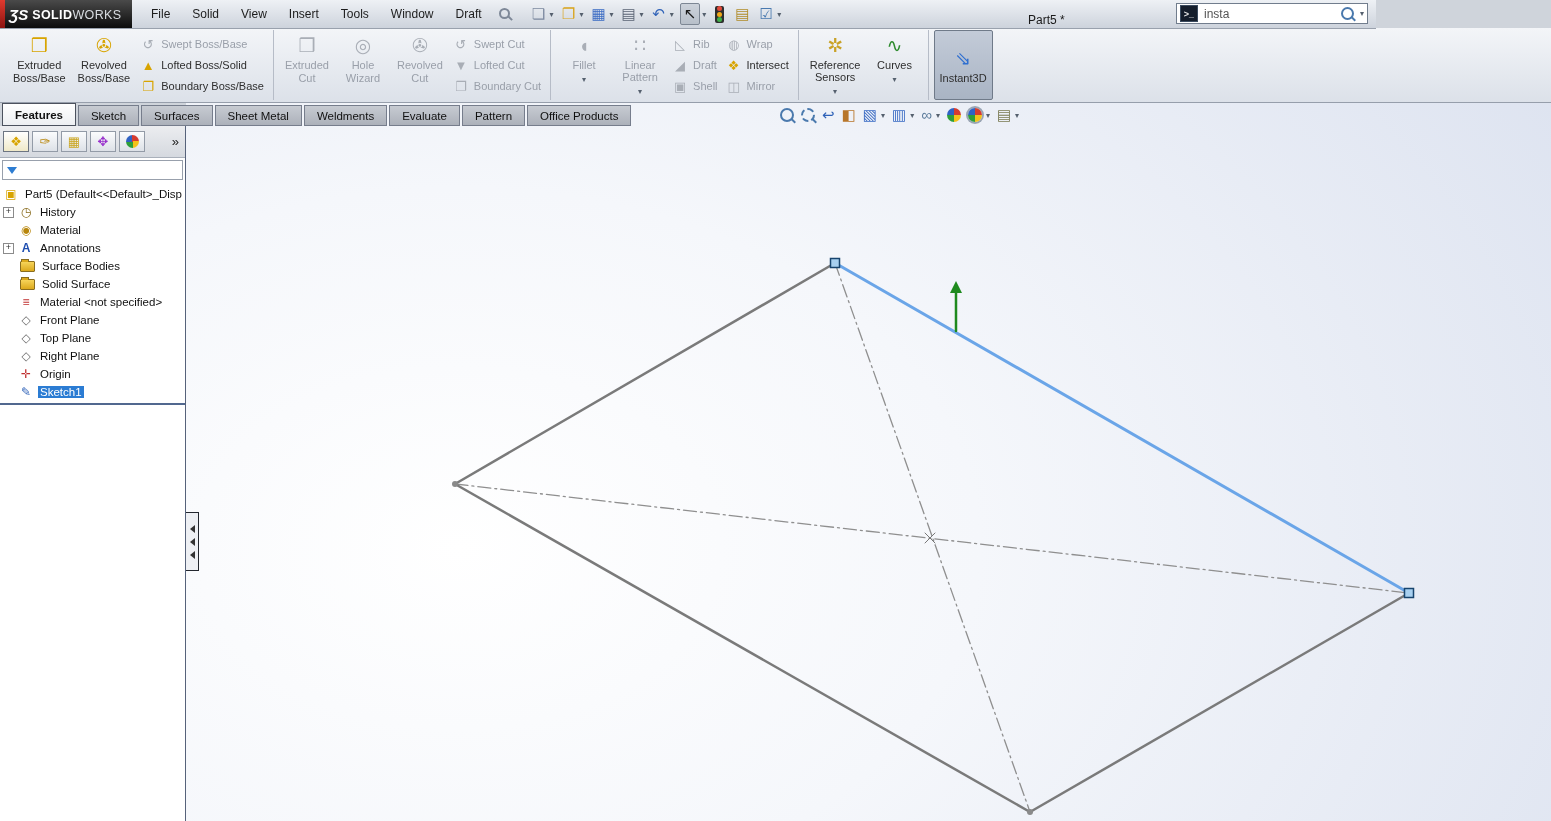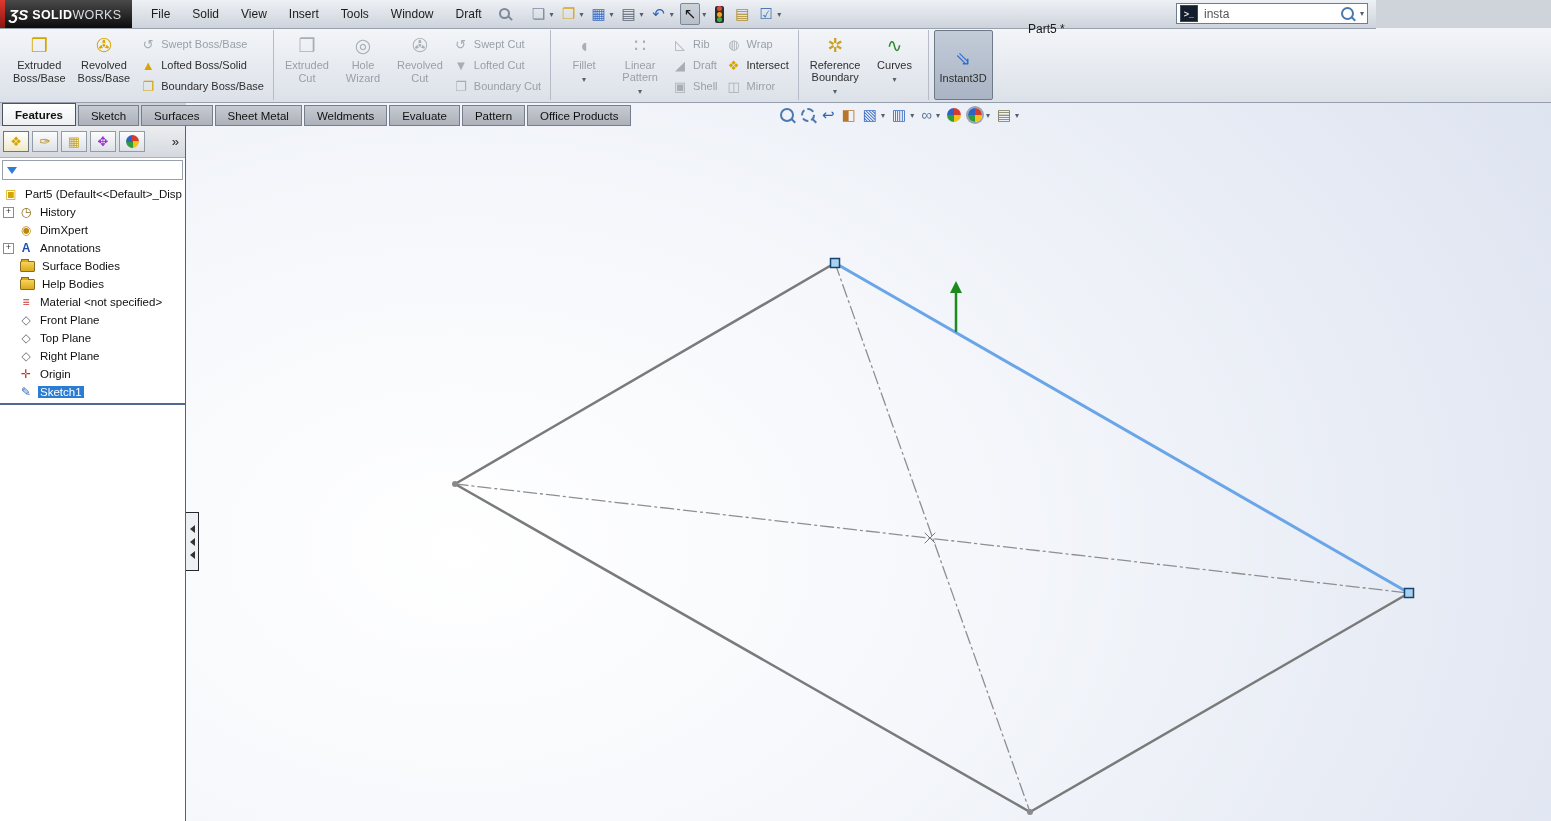--- a/index.html
+++ b/index.html
@@ -20,21 +20,21 @@
   .pin::before{content:"";position:absolute;width:7px;height:7px;border:2px solid #7e8898;border-radius:50%;left:0;top:0;}
   .pin::after{content:"";position:absolute;width:2px;height:6px;background:#7e8898;transform:rotate(-45deg);right:1px;bottom:0;}
   #quickbar{display:flex;align-items:center;gap:2px;margin-left:10px;}
   .qb{display:flex;align-items:center;padding:1px 2px;}
   .qbi{font-size:15px;width:18px;text-align:center;line-height:18px;}
   .dd{font-size:8px;color:#55606e;margin-left:2px;}
   .pressedbox{border:1px solid #7d8794;background:linear-gradient(#cdd3db,#b7bfc9);padding:1px 3px;border-radius:2px;}
   .traffic{width:9px;height:17px;background:#2e2e2e;border-radius:2px;display:flex;flex-direction:column;
     align-items:center;justify-content:space-evenly;margin:0 3px;}
   .traffic i{width:5px;height:5px;border-radius:50%;display:block;}
-  #doc-title{position:absolute;left:1028px;top:16px;line-height:27px;font-size:12px;color:#1a1a1a;text-align:center;}
+  #doc-title{position:absolute;left:1028px;top:7px;line-height:27px;font-size:12px;color:#1a1a1a;text-align:center;}
   #searchbox{position:absolute;right:8px;top:3px;width:192px;height:21px;background:#fff;
     border:1px solid #717d8d;display:flex;align-items:center;padding:0 3px;gap:4px;box-sizing:border-box;}
   .swsearch{width:16px;height:15px;background:#141d2b;color:#e8e8e8;font-size:9px;font-weight:bold;
     display:flex;align-items:center;justify-content:center;flex:none;border:1px solid #3a4a5e;}
   #searchbox input{border:none;outline:none;flex:1;font-size:12px;color:#555;min-width:10px;
     font-family:"Liberation Sans","DejaVu Sans",sans-serif;background:transparent;}
   .mag{width:9px;height:9px;border:2px solid #4a79ad;border-radius:50%;position:relative;flex:none;}
   .mag::after{content:"";position:absolute;width:5px;height:2px;background:#4a79ad;transform:rotate(45deg);right:-4px;bottom:-2px;}
   
   #ribbon{position:absolute;left:0;top:28px;width:1551px;height:75px;box-sizing:border-box;
@@ -265,21 +265,21 @@
         <div class="srow disabled">
           <span class="ric" style="color: rgb(169, 174, 182);">◫</span>
           <span>Mirror</span>
         </div>
       </div>
     </div>
     <div class="rgroup">
       <div class="bigbtn">
         <span class="ric" style="color: rgb(201, 162, 39);">✲</span>
         <div class="blabel">Reference
-Boundary</div>
+Sensors</div>
         <span class="dd">▾</span>
       </div>
       <div class="bigbtn">
         <span class="ric" style="color: rgb(46, 139, 46);">∿</span>
         <div class="blabel">Curves</div>
         <span class="dd">▾</span>
       </div>
     </div>
     <div class="rgroup">
       <div class="bigbtn pressed">
@@ -389,36 +389,36 @@
         <span class="tlabel">Part5  (Default&lt;&lt;Default&gt;_Disp</span>
       </div>
       <div class="trow">
         <span class="plus">+</span>
         <span class="tico" style="color: rgb(138, 109, 31);">◷</span>
         <span class="tlabel">History</span>
       </div>
       <div class="trow">
         <span class="tsp"></span>
         <span class="tico" style="color: rgb(184, 134, 11);">◉</span>
-        <span class="tlabel">DimXpert</span>
+        <span class="tlabel">Material</span>
       </div>
       <div class="trow">
         <span class="plus">+</span>
         <span class="tico" style="color: rgb(31, 79, 176); font-weight: bold;">A</span>
         <span class="tlabel">Annotations</span>
       </div>
       <div class="trow">
         <span class="tsp"></span>
         <span class="folderico"></span>
         <span class="tlabel">Surface Bodies</span>
       </div>
       <div class="trow">
         <span class="tsp"></span>
         <span class="folderico"></span>
-        <span class="tlabel">Help Bodies</span>
+        <span class="tlabel">Solid Surface</span>
       </div>
       <div class="trow">
         <span class="tsp"></span>
         <span class="tico" style="color: rgb(192, 48, 48);">≡</span>
         <span class="tlabel">Material &lt;not specified&gt;</span>
       </div>
       <div class="trow">
         <span class="tsp"></span>
         <span class="tico" style="color: rgb(112, 112, 112);">◇</span>
         <span class="tlabel">Front Plane</span>

